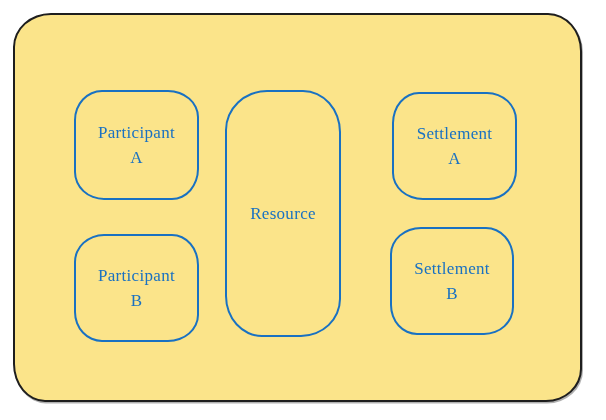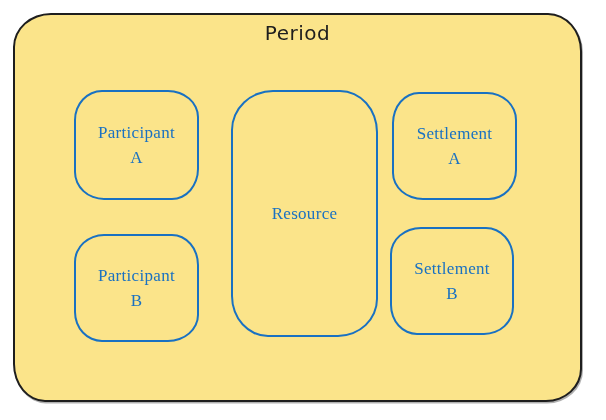--- a/index.html
+++ b/index.html
@@ -59,40 +59,39 @@
   }
   .node-participant-a {
     left: 59px; top: 75px; width: 125px; height: 110px;
     border-radius: 28px 31px 27px 30px / 30px 27px 31px 28px;
   }
   .node-participant-b {
     left: 59px; top: 219px; width: 125px; height: 108px;
     border-radius: 30px 27px 31px 28px / 28px 31px 27px 30px;
   }
   .node-resource {
-    left: 216px; top: 75px; width: 147px; height: 247px;
+    left: 210px; top: 75px; width: 116px; height: 247px;
     border-radius: 42px 38px 40px 37px / 40px 42px 38px 41px;
     justify-content: center;
   }
   .node-settlement-a {
     left: 377px; top: 77px; width: 125px; height: 108px;
     border-radius: 27px 30px 28px 31px / 31px 28px 30px 27px;
   }
   .node-settlement-b {
     left: 375px; top: 212px; width: 124px; height: 108px;
     border-radius: 31px 28px 30px 27px / 27px 31px 28px 30px;
   }
 </style>
 </head>
 <body>
 
 <div class="canvas">
   <div class="frame">
 
-    <div class="frame-title">Period</div>
 
     <div class="node node-participant-a">
       <span class="node-label">Participant
 A</span>
     </div>
 
     <div class="node node-participant-b">
       <span class="node-label">Participant
 B</span>
     </div>

